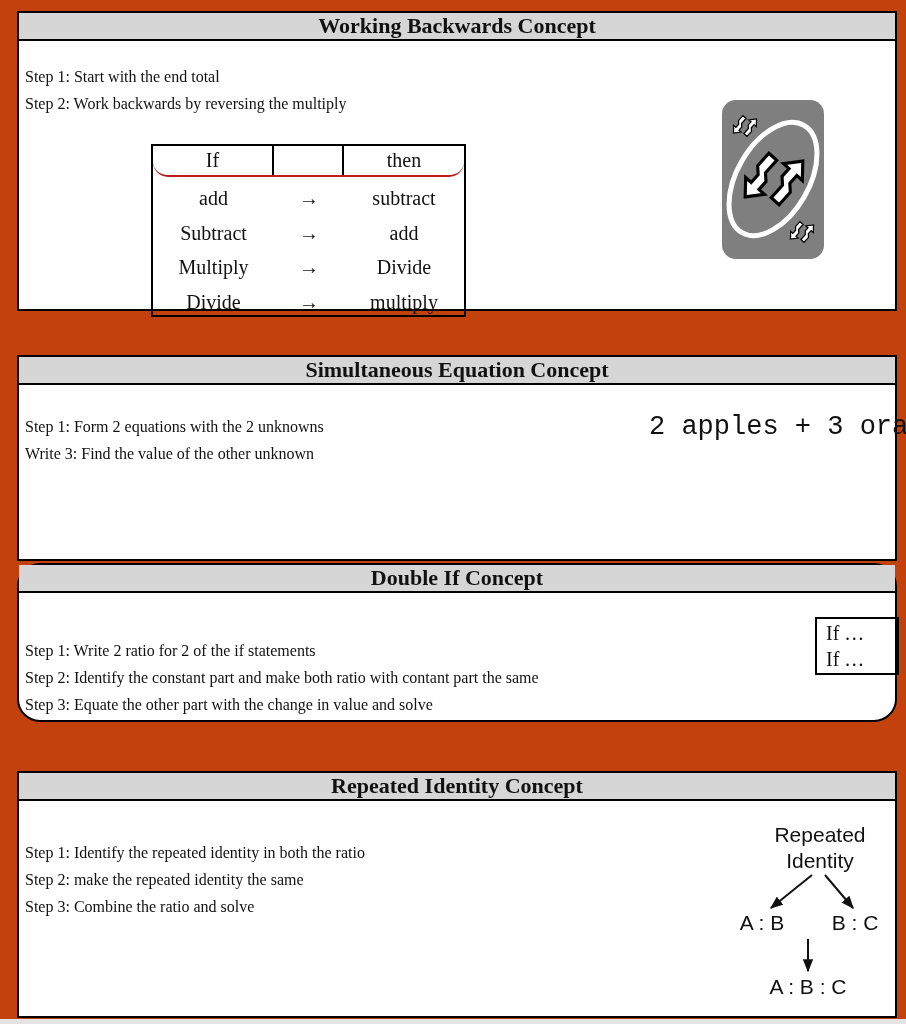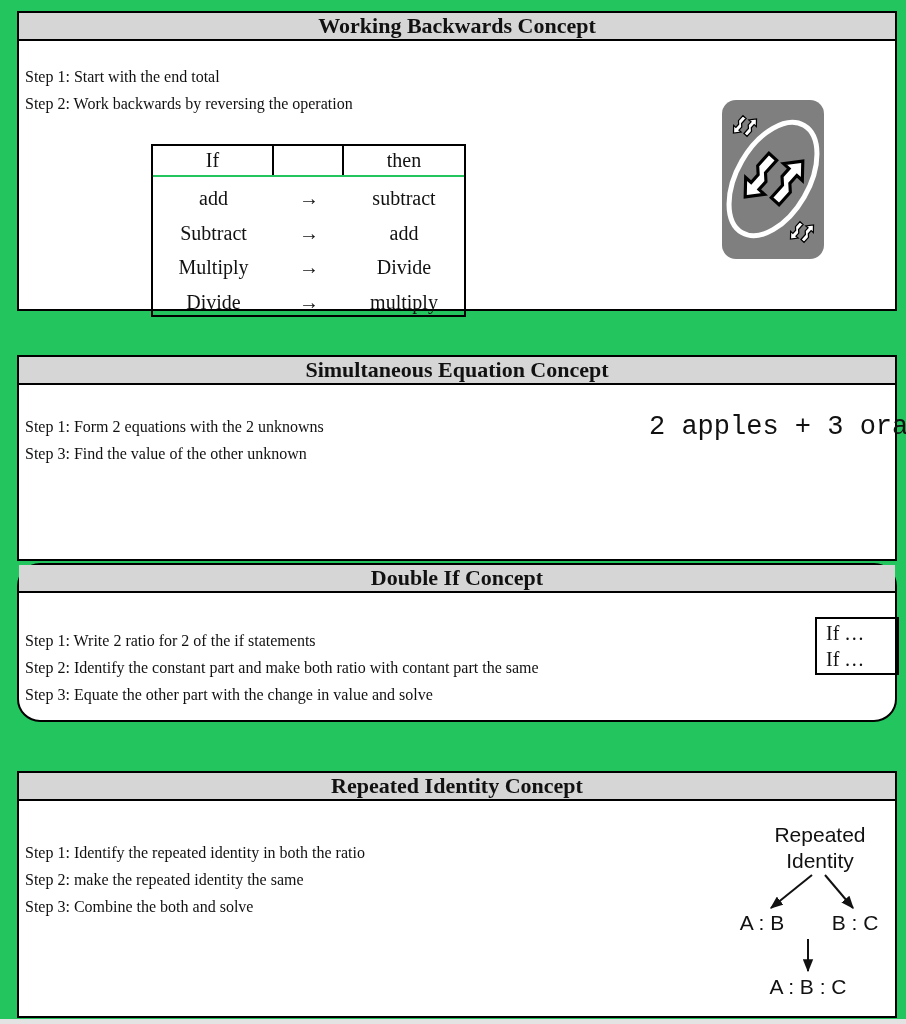--- a/index.html
+++ b/index.html
@@ -1,19 +1,19 @@
 <!DOCTYPE html>
 <html><head>
 <meta charset="utf-8">
 <style>
   html,body{margin:0;padding:0;}
   .page{
     position:relative;
     width:906px;height:1024px;
-    background:#22c55e;
+    background:#c2410c;
     font-family:"Liberation Serif",serif;
     color:#111111;
     overflow:hidden;
   }
   .box{
     position:absolute;
     left:17px;width:880px;
     background:#ffffff;
     border:2px solid #000;
     box-sizing:border-box;
@@ -37,22 +37,22 @@
     white-space:nowrap;
   }
   
   .wb-table{
     position:absolute;left:132px;top:131px;width:315px;
     border:2px solid #000;box-sizing:border-box;
     font-size:20px;text-align:center;
   }
   .wb-thead{
     display:grid;grid-template-columns:121px 70px 1fr;
-    border-bottom:2px solid #22c55e;
-    height:29px;line-height:29px;
+    border-bottom:2px solid #b91c1c;
+    height:29px;line-height:29px;border-radius:15px;
   }
   .wb-thead > div:nth-child(1),
   .wb-thead > div:nth-child(2){border-right:2px solid #000;}
   .wb-row{
     display:grid;grid-template-columns:121px 70px 1fr;
     height:26.5px;line-height:26.5px;margin-top:8px;
   }
   
   .equations{
     position:absolute;left:630px;top:57px;
@@ -80,21 +80,21 @@
 </style>
 </head>
 <body>
 
 <div class="page">
 
   <div class="box" style="top:11px;height:300px;">
     <div class="box-header">Working Backwards Concept</div>
     <div class="steps" style="top:50px;">
       <div>Step 1: Start with the end total</div>
-      <div>Step 2: Work backwards by reversing the operation</div>
+      <div>Step 2: Work backwards by reversing the multiply</div>
     </div>
     <div class="wb-table">
       <div class="wb-thead">
         <div>If</div>
         <div></div>
         <div>then</div>
       </div>
       <div class="wb-row">
         <div>add</div>
         <div>→</div>
@@ -129,46 +129,46 @@
       <use href="#rev-sym" transform="translate(53,80) rotate(42) scale(1.05)"></use>
       <use href="#rev-sym" transform="translate(24,27) rotate(42) scale(0.42)"></use>
       <use href="#rev-sym" transform="translate(81,133) rotate(42) scale(0.42)"></use>
     </svg>
   </div>
 
   <div class="box" style="top:355px;height:206px;">
     <div class="box-header">Simultaneous Equation Concept</div>
     <div class="steps" style="top:56px;">
       <div>Step 1: Form 2 equations with the 2 unknowns</div>
-      <div>Step 3: Find the value of the other unknown</div>
+      <div>Write 3: Find the value of the other unknown</div>
     </div>
     <div class="equations">
       <div>2 apples + 3 oranges = $5</div>
     </div>
   </div>
 
   <div class="box" style="top:563px;height:159px;border-radius:23px;">
     <div class="box-header">Double If Concept</div>
-    <div class="steps" style="top:62px;">
+    <div class="steps" style="top:72px;">
       <div>Step 1: Write 2 ratio for 2 of the if statements</div>
       <div>Step 2: Identify the constant part and make both ratio with contant part the same</div>
       <div>Step 3: Equate the other part with the change in value and solve</div>
     </div>
     <div class="if-box">
       <div>If …</div>
       <div>If …</div>
     </div>
   </div>
 
   <div class="box" style="top:771px;height:247px;">
     <div class="box-header">Repeated Identity Concept</div>
     <div class="steps" style="top:66px;">
       <div>Step 1: Identify the repeated identity in both the ratio</div>
       <div>Step 2: make the repeated identity the same</div>
-      <div>Step 3: Combine the both and solve</div>
+      <div>Step 3: Combine the ratio and solve</div>
     </div>
 
     <svg class="diagram-svg" width="190" height="200" viewBox="0 0 190 200">
       <defs>
         <marker id="ah" viewBox="0 0 10 8" refX="9" refY="4" markerWidth="6.5" markerHeight="5.5" orient="auto">
           <path d="M0,0 L10,4 L0,8 z" fill="#111"></path>
         </marker>
       </defs>
       <text x="101" y="29" text-anchor="middle">Repeated</text>
       <text x="101" y="55" text-anchor="middle">Identity</text>

